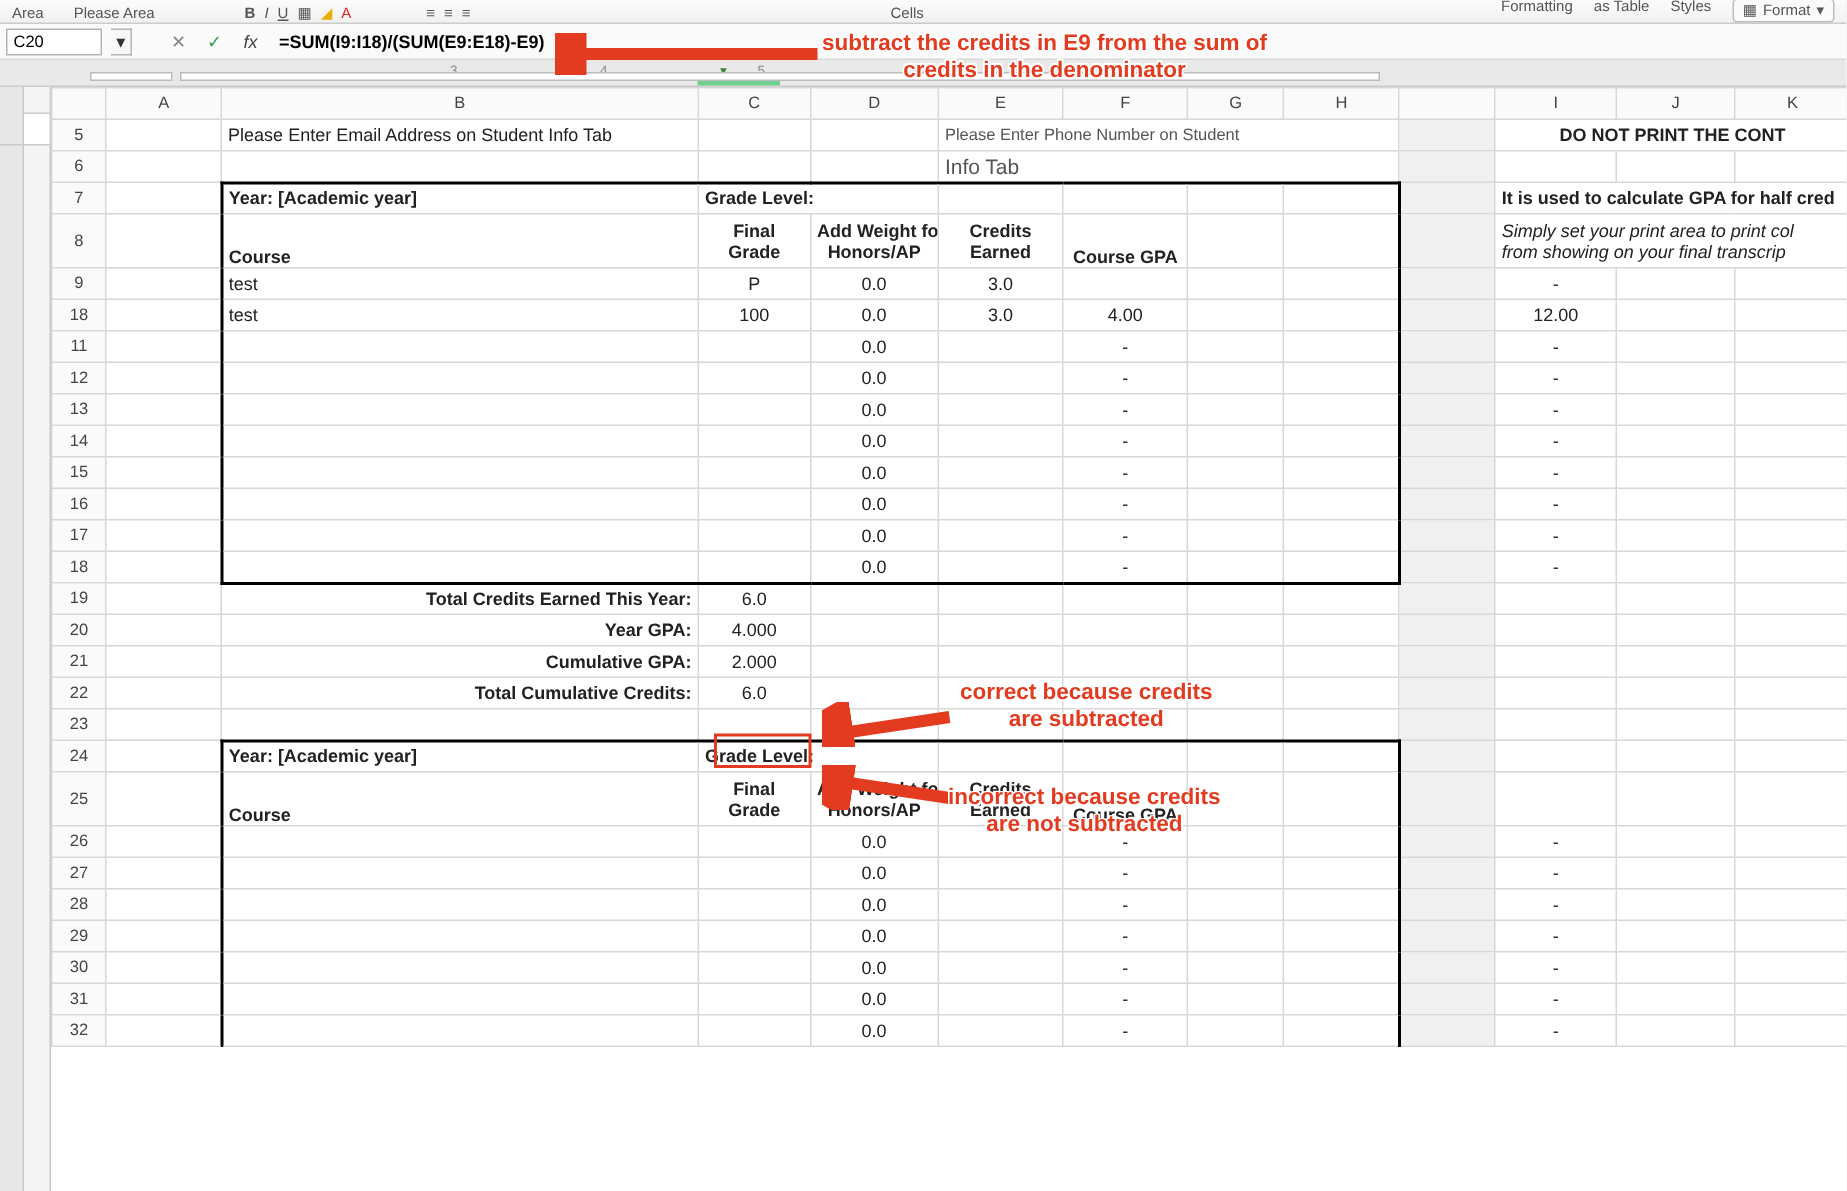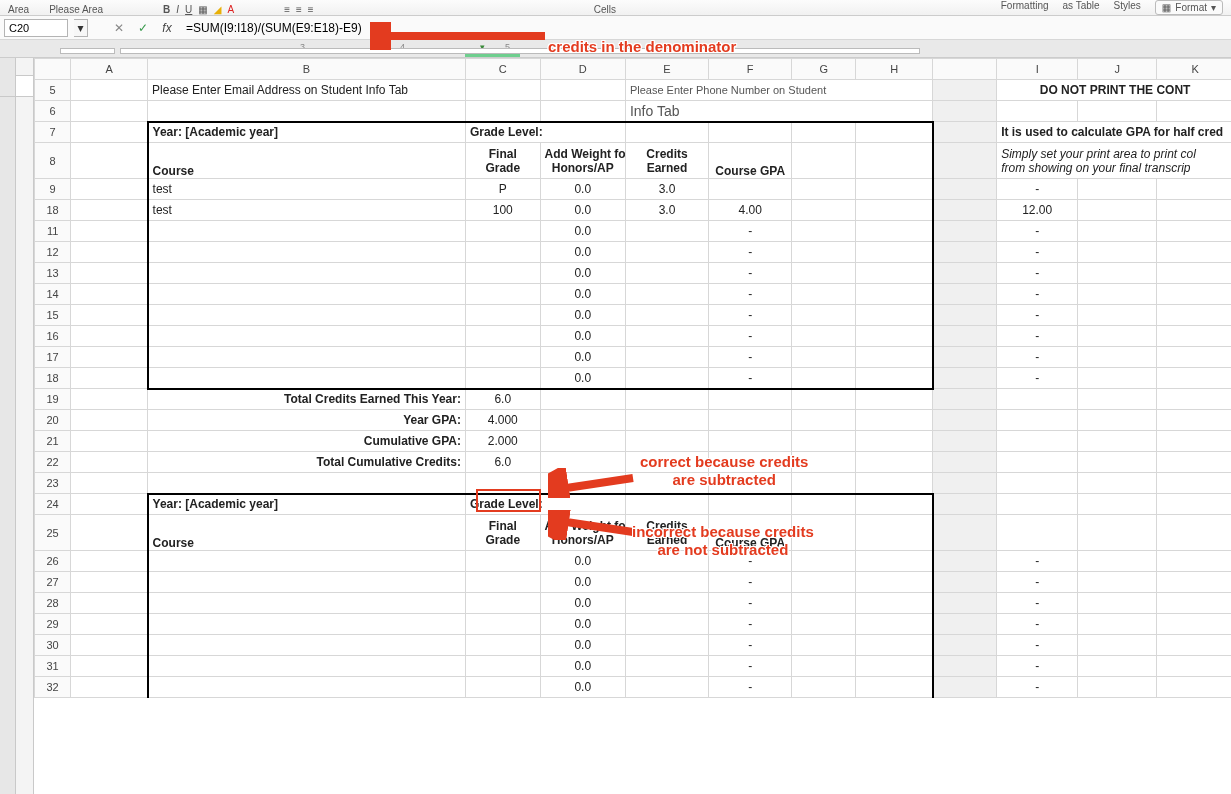--- a/index.html
+++ b/index.html
@@ -47,20 +47,21 @@
     background: #fff;
     padding: 1px 4px;
     font-size: 11px;
   }
   .name-arrow { width: 14px; height: 18px; border:1px solid #b4b4b4; background:#f7f7f7; display:flex; align-items:center; justify-content:center; border-left:none; }
   .fb-ctrl { width:18px; text-align:center; color:#888; }
   .fx { font-style: italic; font-weight: normal; color:#444; }
   .formula-text {
     flex: 1; padding: 0 4px; color:#000; font-family: "Helvetica Neue", Arial, sans-serif;
     font-size: 12px;
+    font-weight: bold;
   }
   
   .col-ruler {
     height: 18px; background:#e9e9e9; border-bottom:1px solid #ccc;
     position: relative;
   }
   .col-marker {
     position:absolute; top:2px; font-size:9px; color:#888;
   }
   .col-seg {
@@ -679,21 +680,21 @@
 
 <svg class="arrow" style="left:370px; top:22px; width:180px; height:28px;">
   <defs>
       <marker id="ah1" markerWidth="10" markerHeight="10" refX="2" refY="3" orient="auto">
     <path d="M0,0 L0,6 L8,3 z" fill="#e33b1f"></path>
       </marker>
     </defs>
   <line x1="175" y1="14" x2="5" y2="14" stroke="#e33b1f" stroke-width="8" marker-end="url(#ah1)"></line>
 </svg>
 <div class="anno" style="left:548px; top:20px;">
-  <br><span>credits in the denominator</span>
+  <span>subtract the credits in E9 from the sum of</span><br><span>credits in the denominator</span>
 </div>
 
 <svg class="arrow" style="left:548px; top:468px; width:90px; height:30px;">
   <defs>
       <marker id="ah2" markerWidth="10" markerHeight="10" refX="2" refY="3" orient="auto">
     <path d="M0,0 L0,6 L8,3 z" fill="#e33b1f"></path>
       </marker>
     </defs>
   <line x1="85" y1="10" x2="5" y2="22" stroke="#e33b1f" stroke-width="8" marker-end="url(#ah2)"></line>
 </svg>

